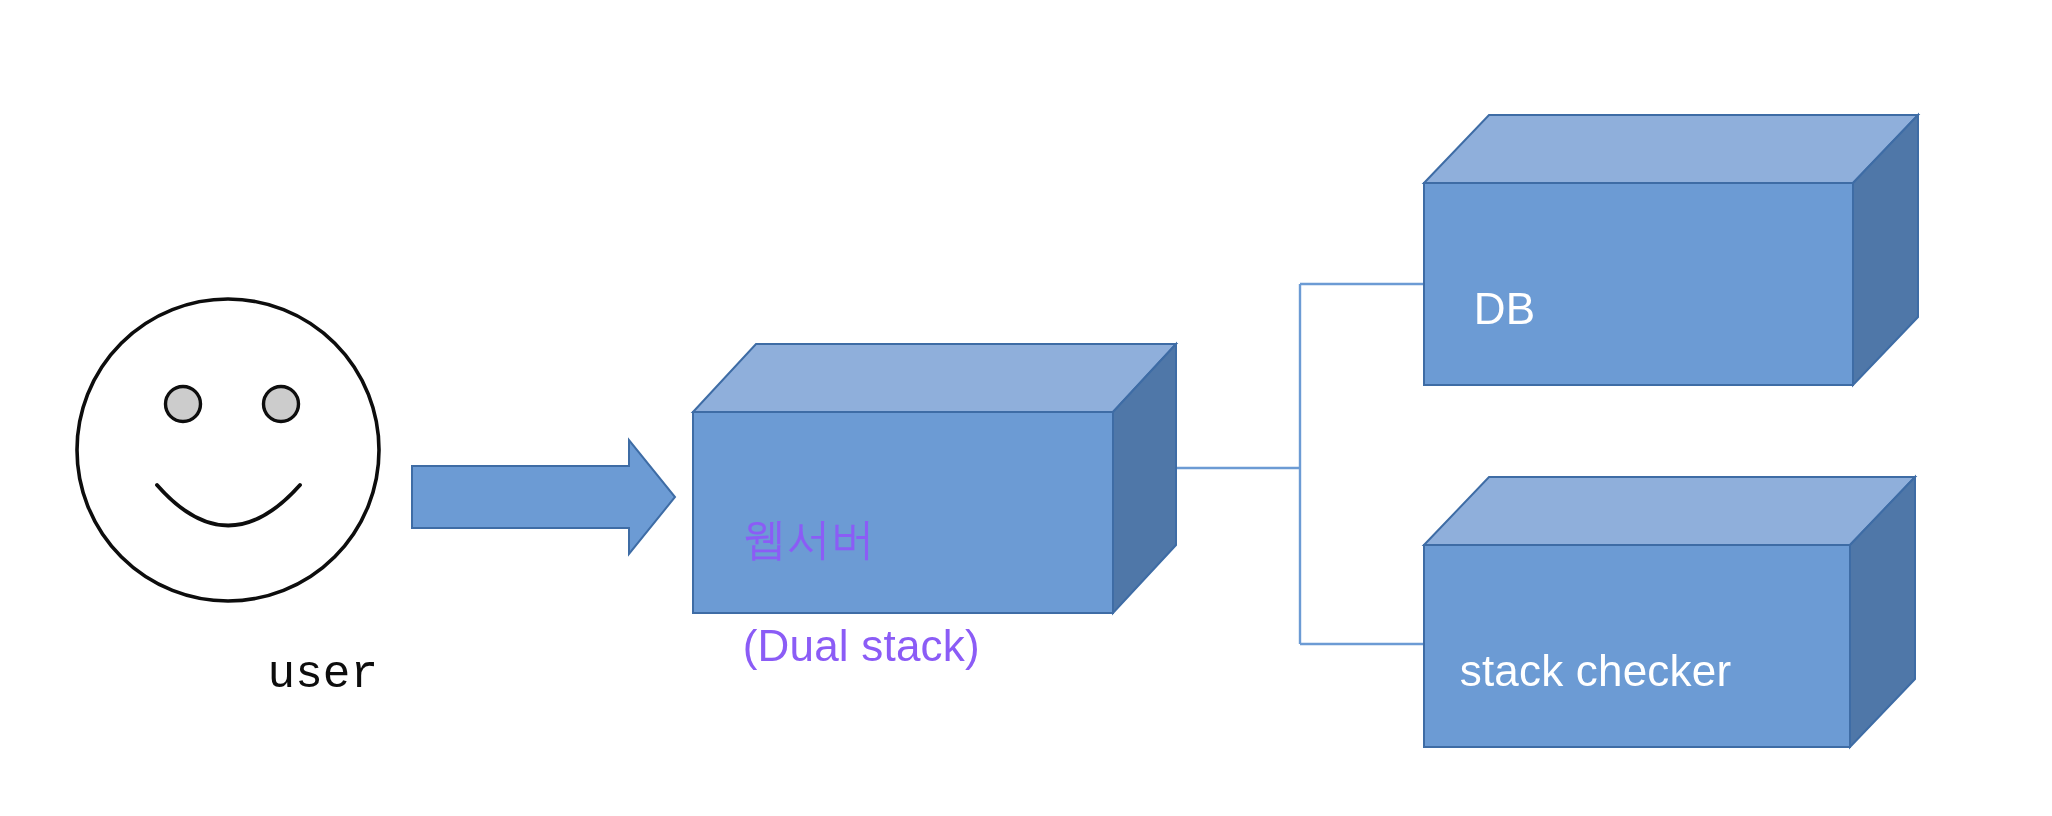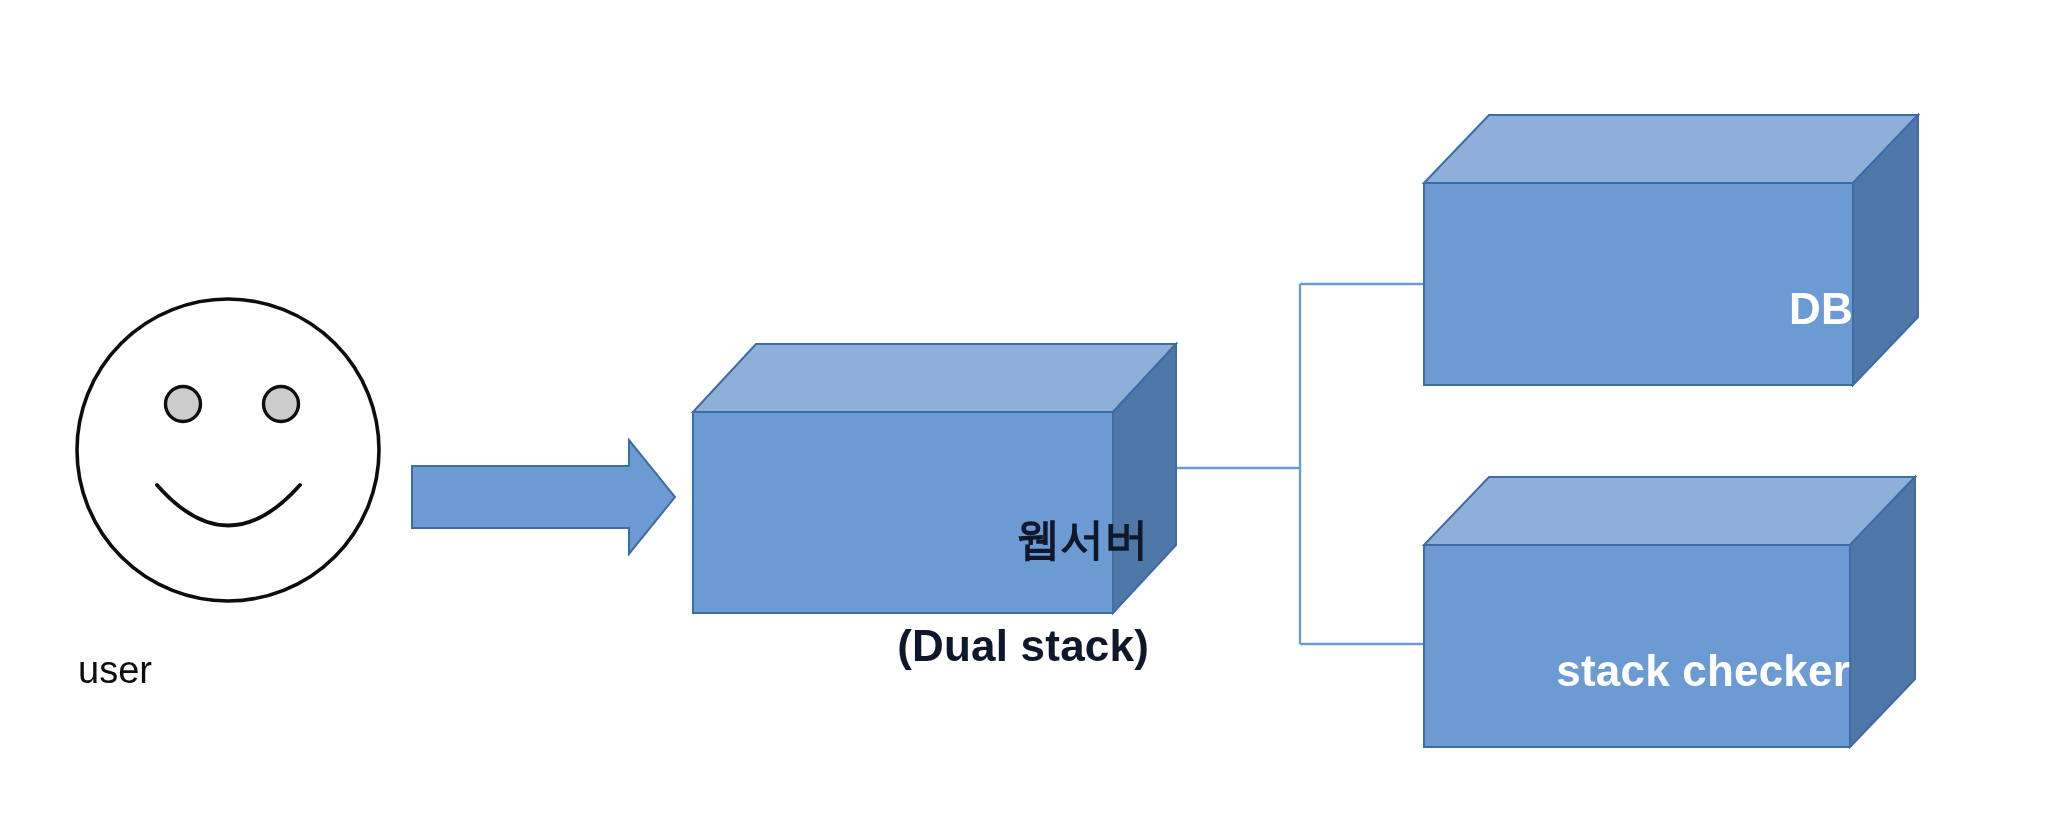--- a/index.html
+++ b/index.html
@@ -24,33 +24,32 @@
     top: 0;
     width: 2052px;
     height: 816px;
   }
   .box-label {
     position: absolute;
     color: #ffffff;
     font-family: "Liberation Sans", "DejaVu Sans", sans-serif;
     font-size: 44px;
     line-height: 1.22;
-    text-align: right;
+    text-align: left;
     white-space: pre;
     letter-spacing: 0.2px;
     pointer-events: none;
-    font-weight: bold;
   }
   .actor-label {
     position: absolute;
     color: #0d0d0d;
-    font-family: Liberation Sans, sans-serif;
-    font-size: 38px;
+    font-family: Liberation Mono, monospace;
+    font-size: 46px;
     line-height: 1.2;
-    text-align: left;
+    text-align: right;
     white-space: pre;
   }
 </style>
 </head>
 <body>
 
 <div id="canvas" style="background: rgb(255, 255, 255);">
 
   <svg id="diagram-svg" viewBox="0 0 2052 816" xmlns="http://www.w3.org/2000/svg">
 
@@ -86,21 +85,21 @@
 
     <g>
       <polygon points="1424,545 1489,477 1915,477 1850,545" fill="#8FAFDB" stroke="#3E6CA5" stroke-width="2"></polygon>
       <polygon points="1850,545 1915,477 1915,679 1850,747" fill="#4F77A8" stroke="#3E6CA5" stroke-width="2"></polygon>
       <rect x="1424" y="545" width="426" height="202" fill="#6C9BD4" stroke="#3E6CA5" stroke-width="2"></rect>
     </g>
   </svg>
 
   <div class="actor-label" style="left: 78px; top: 648px; width: 300px; color: rgb(13, 13, 13);">user</div>
 
-  <div class="box-label" style="left: 729px; top: 458px; width: 420px; color: #0f172a;">
+  <div class="box-label" style="left: 693px; top: 458px; width: 420px; color: #8b5cf6;">
     <span>웹서버</span><br>
     <span>(Dual stack)</span>
   </div>
 
   <div class="box-label" style="left: 1424px; top: 228px; width: 429px; color: rgb(255, 255, 255);">
     <span>DB</span><br>
     <span>(Dual stack)</span>
   </div>
 
   <div class="box-label" style="left: 1410px; top: 590px; width: 440px; color: rgb(255, 255, 255);">

